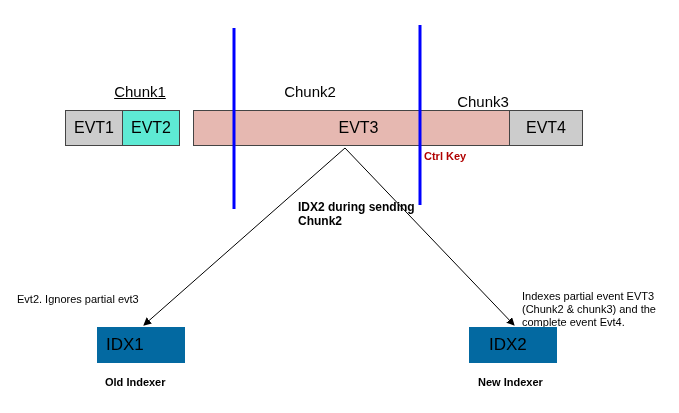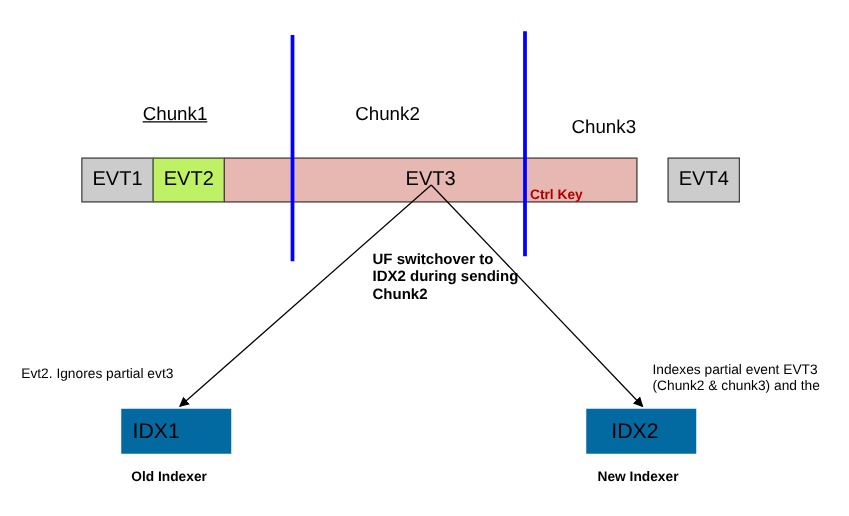--- a/index.html
+++ b/index.html
@@ -1,70 +1,70 @@
 <!DOCTYPE html>
 <html><head>
   <meta charset="utf-8">
   <style>
     html, body { margin:0; padding:0; background:#ffffff; }
     body { width:679px; height:413px; position:relative; overflow:hidden; font-family:"Liberation Sans", sans-serif; color:#000; }
     .abs { position:absolute; }
     .chunk-label { font-size:15px; text-align:center; }
-    .seg { position:absolute; top:110px; height:36px; border:1px solid #444; box-sizing:border-box; font-size:16px; display:flex; align-items:center; justify-content:center;margin-top:16px; }
+    .seg { position:absolute; top:110px; height:36px; border:1px solid #444; box-sizing:border-box; font-size:16px; display:flex; align-items:center; justify-content:center; }
     .evt1 { background:#cccccc; }
-    .evt2 { background:#bef264; }
+    .evt2 { background:#5eead4; }
     .evt3 { background:#e6b8b1; }
     .evt4 { background:#cccccc; }
     .idx { position:absolute; width:88px; height:36px; background:#0369a1; font-size:17px; display:flex; align-items:center; padding-left:9px; box-sizing:border-box; }
     .note { font-size:11px; line-height:13px; }
     .bold { font-weight:bold; }
     svg { position:absolute; left:0; top:0; }
   </style>
 </head>
 <body>
 
 <div class="abs chunk-label" style="left:95px; top:83px; width:90px;text-decoration:underline;">Chunk1</div>
 <div class="abs chunk-label" style="left:265px; top:83px; width:90px;">Chunk2</div>
 <div class="abs chunk-label" style="left:438px; top:83px; width:90px;margin-top:10px;">Chunk3</div>
 
 <div>
   <div class="seg evt1" style="left:65px; width:58px;">EVT1</div>
   <div class="seg evt2" style="left:122px; width:58px;">EVT2</div>
-  <div class="seg evt3" style="left:179px; width:331px;">EVT3</div>
-  <div class="seg evt4" style="left:534px; width:58px;">EVT4</div>
+  <div class="seg evt3" style="left:193px; width:331px;">EVT3</div>
+  <div class="seg evt4" style="left:509px; width:74px;">EVT4</div>
 </div>
 
 <svg width="679" height="413">
   <defs>
     <marker id="ah" markerWidth="8" markerHeight="8" refX="7" refY="4" orient="auto" markerUnits="userSpaceOnUse">
       <path d="M0,0 L8,4 L0,8 z" fill="#000"></path>
     </marker>
   </defs>
   <line x1="234" y1="28" x2="234" y2="209" stroke="#0000ff" stroke-width="3"></line>
   <line x1="420" y1="25" x2="420" y2="205" stroke="#0000ff" stroke-width="3"></line>
   <line x1="345" y1="148" x2="144" y2="325" stroke="#000" stroke-width="1" marker-end="url(#ah)"></line>
   <line x1="345" y1="148" x2="514" y2="325" stroke="#000" stroke-width="1" marker-end="url(#ah)"></line>
 </svg>
 
 <div class="abs bold" style="left:424px; top:150px; font-size:11px; color:#b00000;">Ctrl Key</div>
 
 <div class="abs note bold" style="left:298px; top:200px; font-size:12px; line-height:14px;">
-  <div>UF switchover to</div>
   <div>IDX2 during sending</div>
   <div>Chunk2</div>
 </div>
 
 <div class="abs note" style="left:17px; top:293px;">
   <div>Evt2. Ignores partial evt3</div>
 </div>
 <div class="idx" style="left:97px; top:327px;">
   <span>IDX1</span>
 </div>
 <div class="abs bold" style="left:105px; top:376px; font-size:11px;">Old Indexer</div>
 
 <div class="abs note" style="left:522px; top:290px;">
   <div>Indexes partial event EVT3</div>
   <div>(Chunk2 &amp; chunk3) and the</div>
+  <div>complete event Evt4.</div>
 </div>
 <div class="idx" style="left:469px; top:327px;padding-left:20px;">
   <span>IDX2</span>
 </div>
 <div class="abs bold" style="left:478px; top:376px; font-size:11px;">New Indexer</div>
 
 </body></html>

